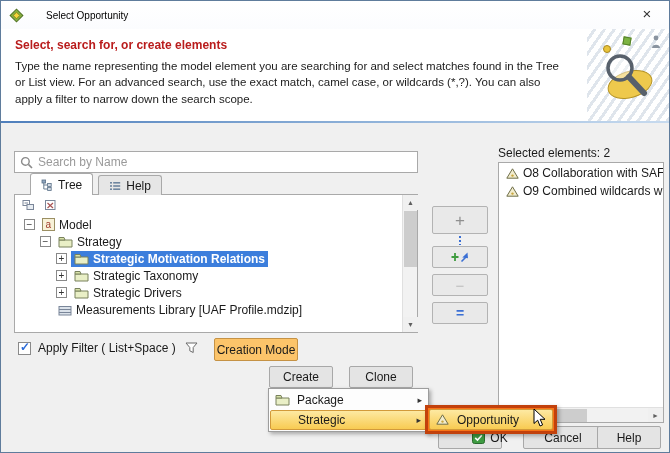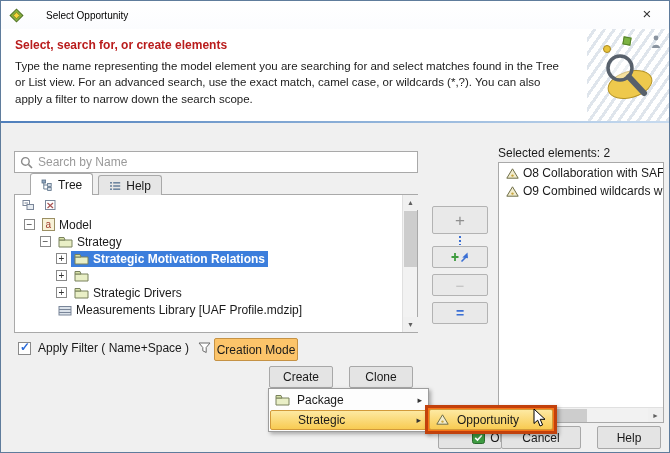--- a/index.html
+++ b/index.html
@@ -74,21 +74,21 @@
   .checkbox .mark { position:absolute; left:1px; top:-3px; color:#2b6bd8; font-size:12px; font-weight:bold; }
   .f-label { font-size:12px; }
   .funnel { margin-left:9px; display:inline-flex; }
   .creation-btn { position:absolute; left:213px; top:337px; width:84px; height:23px; background:#fcc46a; border:1px solid #c59245; border-radius:2px; font-family:inherit; font-size:12px; color:#1a1a1a; }
 
   
   .stdbtn { background:#e4e4e4; border:1px solid #a8a8a8; border-radius:2px; font-family:inherit; font-size:12px; color:#1a1a1a; display:flex; align-items:center; justify-content:center; gap:5px; position:absolute; }
   .create-btn { left:268px; top:365px; width:64px; height:22px; }
   .clone-btn  { left:348px; top:365px; width:64px; height:22px; }
   .okb     { left:437px; top:425px; width:64px; height:23px;padding-left:40px; }
-  .cancelb { left:500px; top:425px; width:80px; height:23px; }
+  .cancelb { left:522px; top:425px; width:80px; height:23px; }
   .helpb   { left:596px; top:425px; width:64px; height:23px; }
 
   
   .cmenu { position:absolute; left:267px; top:387px; width:161px; background:#fdfdfd; border:1px solid #9d9d9d; box-shadow:2px 2px 4px rgba(0,0,0,.3); z-index:10; padding:1px; }
   .citem { position:relative; height:20px; display:flex; align-items:center; gap:6px; padding:0 16px 0 4px; font-size:12px;border-radius:7px; }
   .cicon { width:17px; display:inline-flex; justify-content:center; flex:none; }
   .citem .arrow { position:absolute; right:5px; font-size:9px; color:#333; }
   .citem.hl { background:linear-gradient(180deg,#fde9a2,#f8cb52); border:1px solid #d29a3a; border-radius:2px; }
   .submenu { position:absolute; left:424px; top:404px; width:132px; background:#f97316; border:3px solid #c2410c; box-shadow:2px 2px 4px rgba(0,0,0,.3); z-index:11; padding:1px; }
   .submenu .citem { height:21px; }
@@ -237,20 +237,21 @@
       </div>
       <div class="trow lvl2">
         <span class="expander">+</span>
         <span class="titem">
           <span class="ticon">
             <svg width="15" height="12" viewBox="0 0 15 12">
                 <path d="M1 4 V11 H14 V4 Z" fill="#e9efc6" stroke="#78815c"></path>
                 <path d="M1 4 V1.5 H6 L7 4 Z" fill="#d8e2a8" stroke="#78815c"></path>
               </svg>
           </span>
+          <span>Strategic Taxonomy</span>
         </span>
       </div>
       <div class="trow lvl2">
         <span class="expander">+</span>
         <span class="titem">
           <span class="ticon">
             <svg width="15" height="12" viewBox="0 0 15 12">
                 <path d="M1 4 V11 H14 V4 Z" fill="#e9efc6" stroke="#78815c"></path>
                 <path d="M1 4 V1.5 H6 L7 4 Z" fill="#d8e2a8" stroke="#78815c"></path>
               </svg>
@@ -299,21 +300,21 @@
     </div>
     <div class="midbtn b4">
       <span class="g4">=</span>
     </div>
   </div>
 
   <div class="filter-row">
     <span class="checkbox">
       <span class="mark">✓</span>
     </span>
-    <span class="f-label">Apply Filter ( Name+Space )</span>
+    <span class="f-label">Apply Filter ( List+Space )</span>
     <span class="funnel">
       <svg width="13" height="12" viewBox="0 0 13 12">
           <path d="M1 1 H12 L8.2 5.5 V10.5 L4.8 8.8 V5.5 Z" fill="#fff" stroke="#6b6b6b"></path>
         </svg>
     </span>
   </div>
   <button class="creation-btn">Creation Mode</button>
 
   <button class="stdbtn create-btn">
       <span>Create</span>

